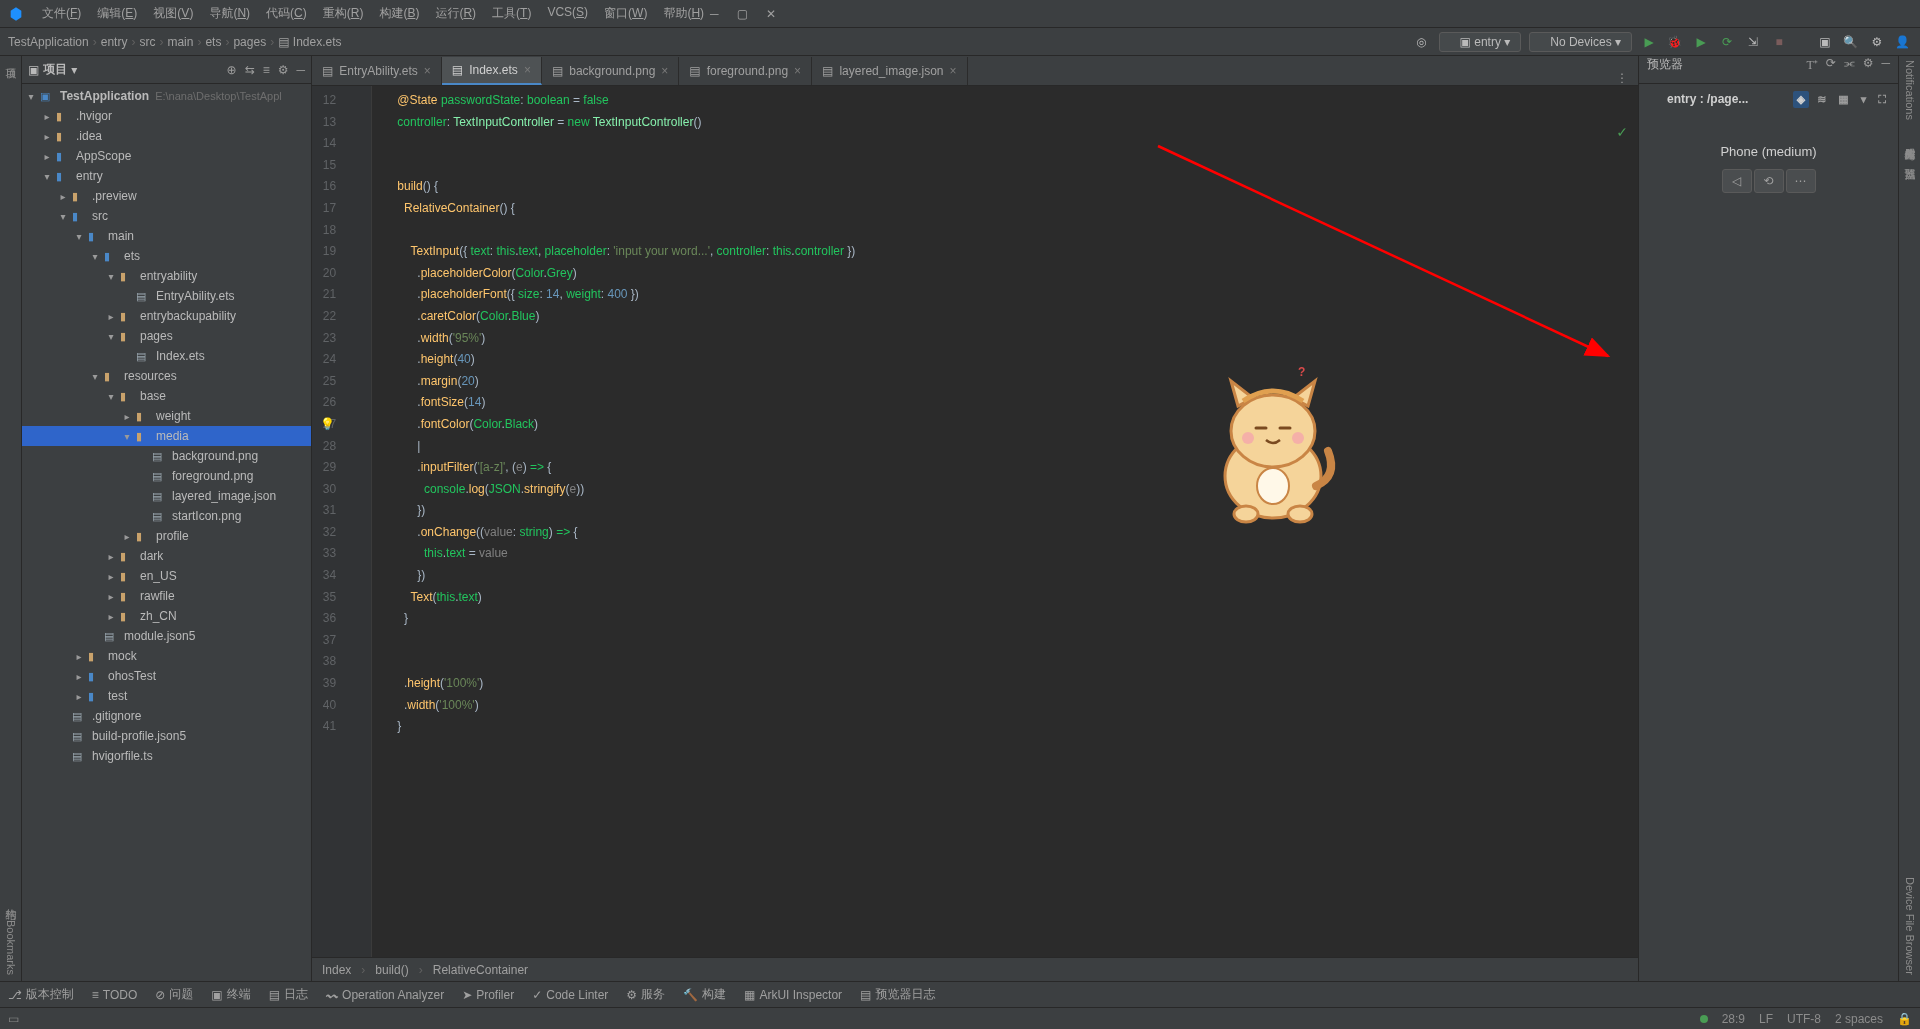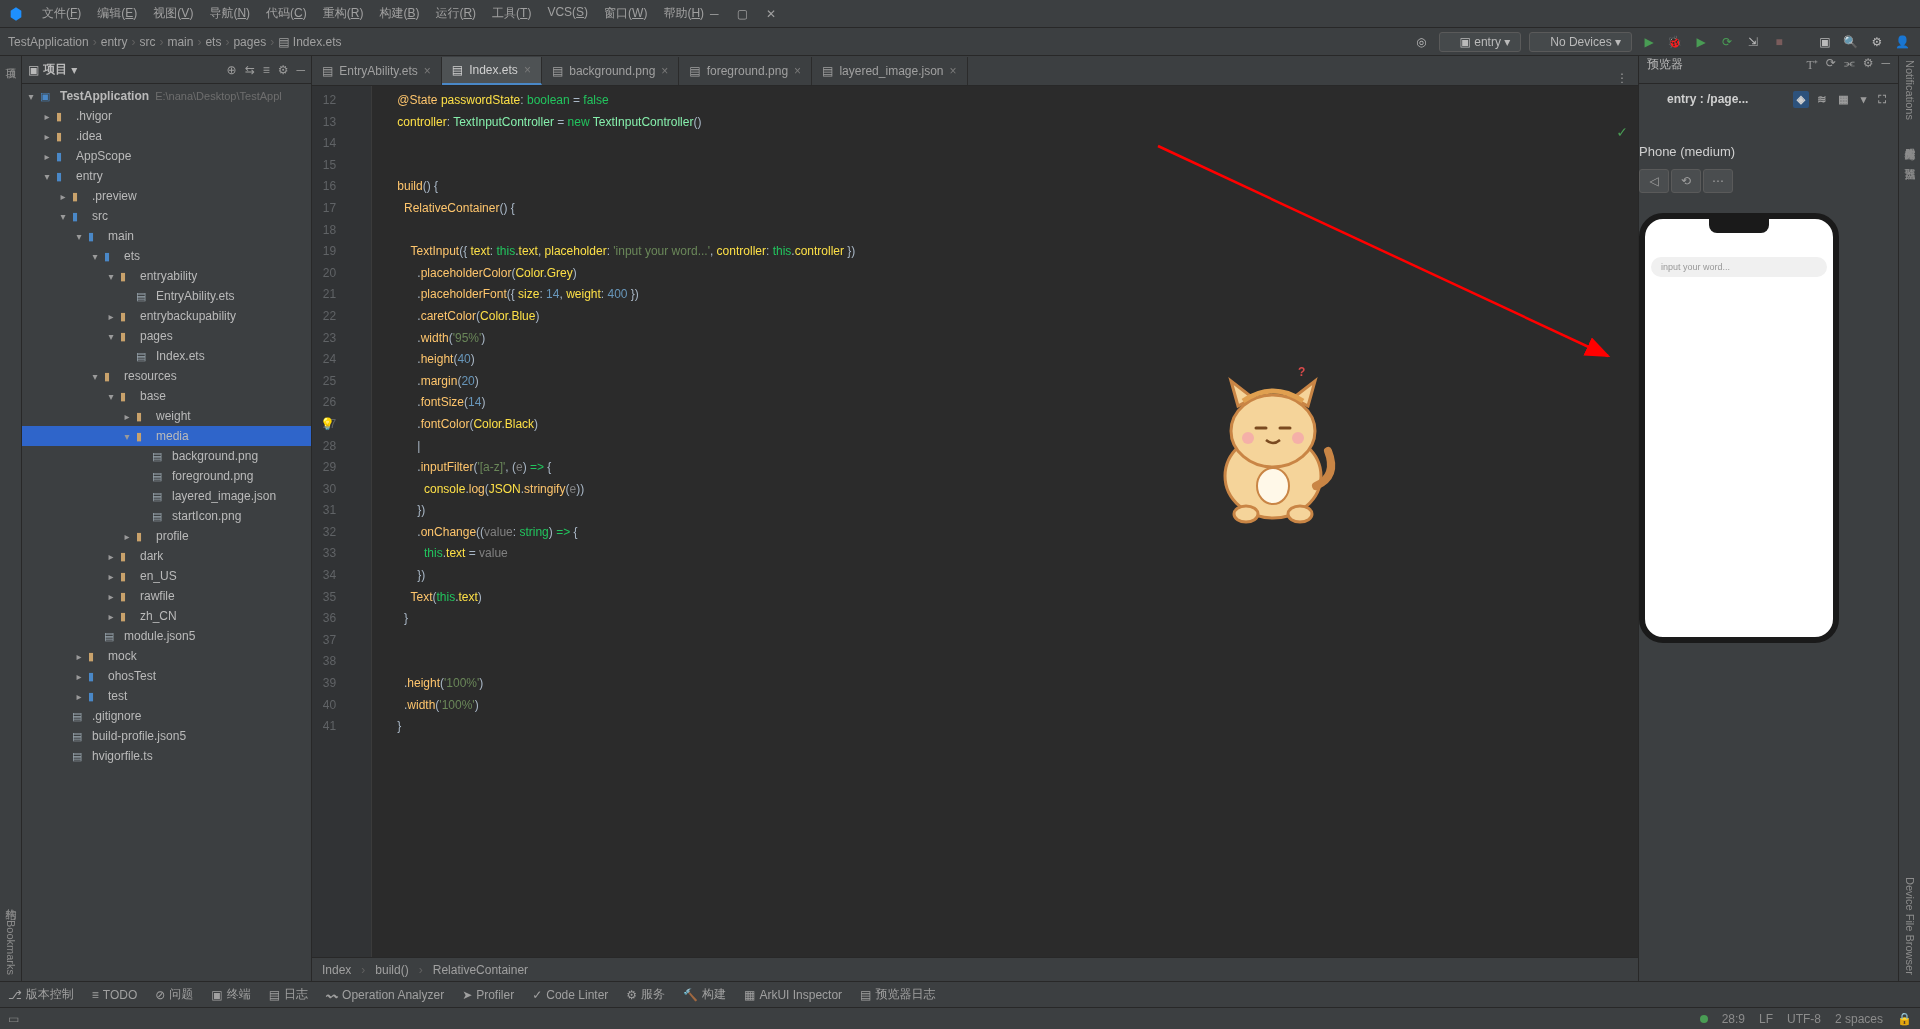--- a/index.html
+++ b/index.html
@@ -39,39 +39,39 @@
 .tab.active { background:#4e5254; color:#d0d0d0; border-bottom:2px solid #4a88c7; }
 .tab .close { color:#7a7a7a; }
 .tabs .more { margin-left:auto; padding:0 10px; color:#9c9c9c; }
 .codewrap { flex:1; display:flex; min-height:0; font-family:Consolas,"Courier New",monospace; font-size:14px; line-height:21.6px; position:relative; }
 .gutter { width:60px; background:#313335; text-align:center; padding:4px 28px 4px 4px; color:#606366; border-right:1px solid #3b3b3b; }
 .gutter div { height:21.6px; position:relative; }
 .bulb { position:absolute; left:4px; color:#d9a33d; }
 .code { flex:1; padding:4px 0 4px 12px; overflow:hidden; color:#a9b7c6; white-space:pre; }
 .code div { height:21.6px; }
 .k-orange { color:#22c55e; }
-.k-purple { color:#fde047; }
+.k-purple { color:#22c55e; }
 .k-yellow { color:#ffc66d; }
 .k-green { color:#6a8759; }
 .k-blue { color:#6897bb; }
 .k-bluebr { color:#86efac; }
 .k-gray { color:#808080; }
 .checkmark { position:absolute; top:36px; right:10px; color:#499c54; font-size:14px; }
 .breadcrumb-bottom { height:24px; background:#3c3f41; border-top:1px solid #282828; display:flex; align-items:center; padding:0 10px; gap:10px; color:#a0a0a0; }
 .breadcrumb-bottom .sep{ color:#606060; }
 .rightgutter { width:22px; background:#3c3f41; border-left:1px solid #282828; display:flex; flex-direction:column; align-items:center; padding-top:4px; gap:20px; }
 .rightgutter .vtxt { writing-mode:vertical-rl; color:#8c8c8c; font-size:11px; }
 .preview { width:260px; background:#3c3f41; border-left:1px solid #282828; display:flex; flex-direction:column; }
 .preview .hdr { height:28px; display:flex; align-items:flex-start; padding:0 8px; border-bottom:1px solid #282828; }
 .preview .hdr .tools { margin-left:auto; display:flex; gap:8px; color:#9c9c9c; }
 .preview .subhdr { height:30px; display:flex; align-items:center; padding:0 8px; gap:6px; font-weight:bold; color:#d0d0d0;margin-left:20px; }
 .preview .subhdr .tools { margin-left:auto; display:flex; gap:4px; }
 .tgl { background:#2d527c; padding:2px 4px; border-radius:2px; font-size:11px; }
 .tglh { padding:2px 4px; font-size:11px; color:#9c9c9c; }
-.preview .body { flex:1; display:flex; flex-direction:column; align-items:flex-start; padding-top:30px; }
+.preview .body { flex:1; display:flex; flex-direction:column; align-items:center; padding-top:30px; }
 .devlabel { color:#d0d0d0; font-size:13px; margin-bottom:10px; }
 .devtools { display:flex; gap:2px; margin-bottom:20px; }
 .devtools span { width:30px; height:24px; background:#4a4d4f; border:1px solid #5a5a5a; display:flex; align-items:center; justify-content:center; color:#a0a0a0; border-radius:3px; }
 .phone { width:200px; height:430px; background:#fff; border:6px solid #1a1a1a; border-radius:24px; position:relative; padding:14px 6px; }
 .phone .notch { position:absolute; top:0; left:50%; transform:translateX(-50%); width:60px; height:14px; background:#1a1a1a; border-radius:0 0 8px 8px; }
 .phone .ipt { margin-top:24px; background:#f0f0f0; border-radius:14px; padding:5px 10px; color:#999; font-size:9px; }
 .cat { position:absolute; right:290px; top:280px; z-index:50; pointer-events:none; }
 .arrow-svg { position:absolute; top:40px; right:10px; z-index:40; pointer-events:none; }
 .toolbar { height:26px; background:#3c3f41; border-top:1px solid #282828; display:flex; align-items:center; padding:0 8px; gap:18px; color:#a0a0a0; }
 .toolbar .ti { display:flex; align-items:center; gap:4px; }
@@ -457,24 +457,20 @@
         <span class="tglh">⛶</span>
       </span>
     </div>
     <div class="body">
       <div class="devlabel">Phone (medium)</div>
       <div class="devtools">
         <span>◁</span>
         <span>⟲</span>
         <span>⋯</span>
       </div>
-      <div class="phone">
-        <div class="notch"></div>
-        <div class="ipt">input your word...</div>
-      </div>
     </div>
   </div>
 
   <div class="rightgutter">
     <span class="vtxt">Notifications</span>
     <span class="vtxt">应用与服务体检</span>
     <span class="vtxt">预览器</span>
     <span class="vtxt" style="margin-top:auto;margin-bottom:6px">Device File Browser</span>
   </div>
 </div>

